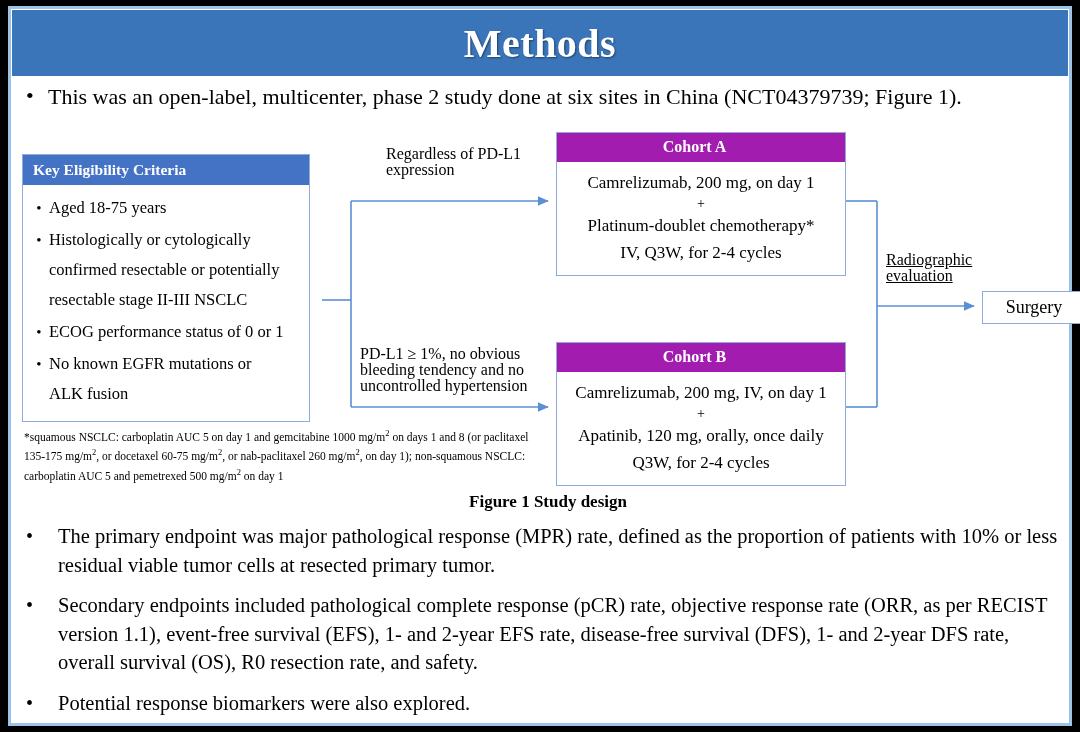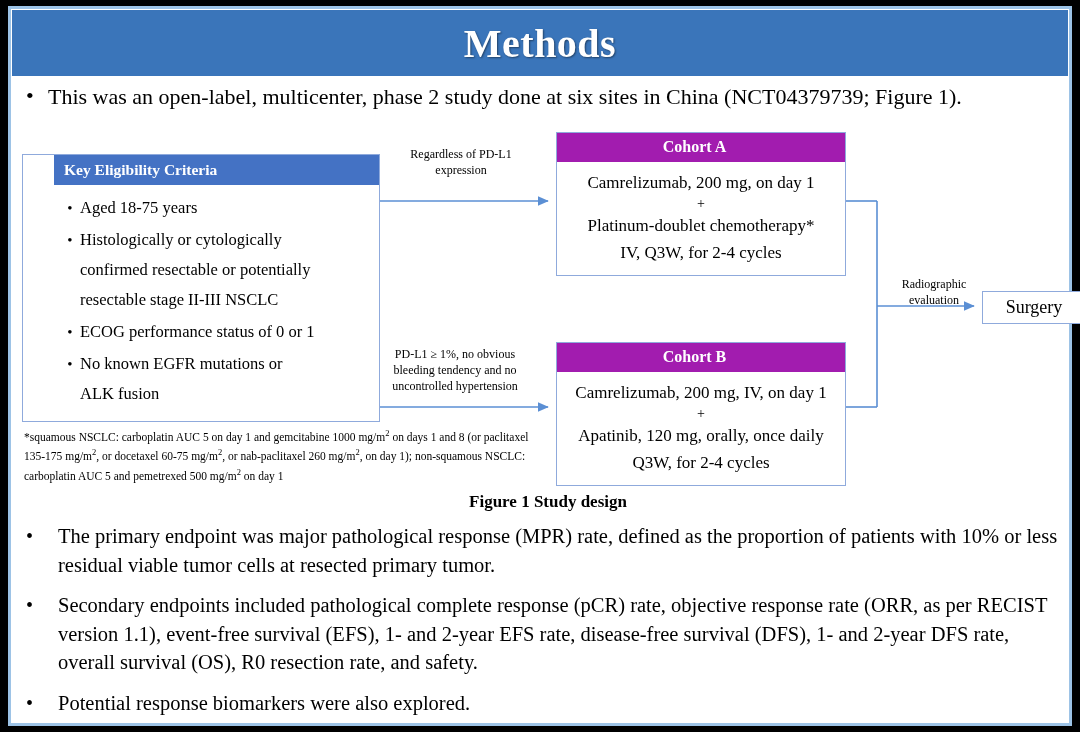--- a/index.html
+++ b/index.html
@@ -68,25 +68,24 @@
   .figure{
     position:absolute;
     left:0;top:118px;
     width:1080px;height:370px;
   }
 
   
   .elig-card{
     position:absolute;
     left:14px;top:30px;
-    width:358px;
+    width:288px;
     border:1px solid #8faadc;
     background:#ffffff;
     box-sizing:border-box;
-    padding-left:31px;
   }
   .elig-head{
     background:#4472c4;
     color:#ffffff;
     font-weight:bold;
     font-size:15.5px;
     padding:6px 10px 6px 10px;
   }
   .elig-body{
     padding:8px 6px 10px 6px;
@@ -169,28 +168,28 @@
   }
   .surgery-box .surgery-label{
     font-size:18px;
     line-height:22px;
     color:#000;
   }
 
   
   .conn-label{
     position:absolute;
-    font-size:12px;
+    font-size:16px;
     line-height:16px;
     color:#000;
-    text-align:center;
+    text-align:left;
   }
   #label-regardless{left:378px;top:22px;width:150px;}
   #label-pdl1{left:352px;top:222px;width:190px;}
-  #label-radiographic{left:878px;top:152px;width:96px;}
+  #label-radiographic{left:878px;top:128px;width:96px;text-decoration:underline;}
 
   
   .conn-svg{
     position:absolute;left:0;top:0;width:1080px;height:370px;
     pointer-events:none;
   }
 
   
   .fig-caption{
     position:absolute;

